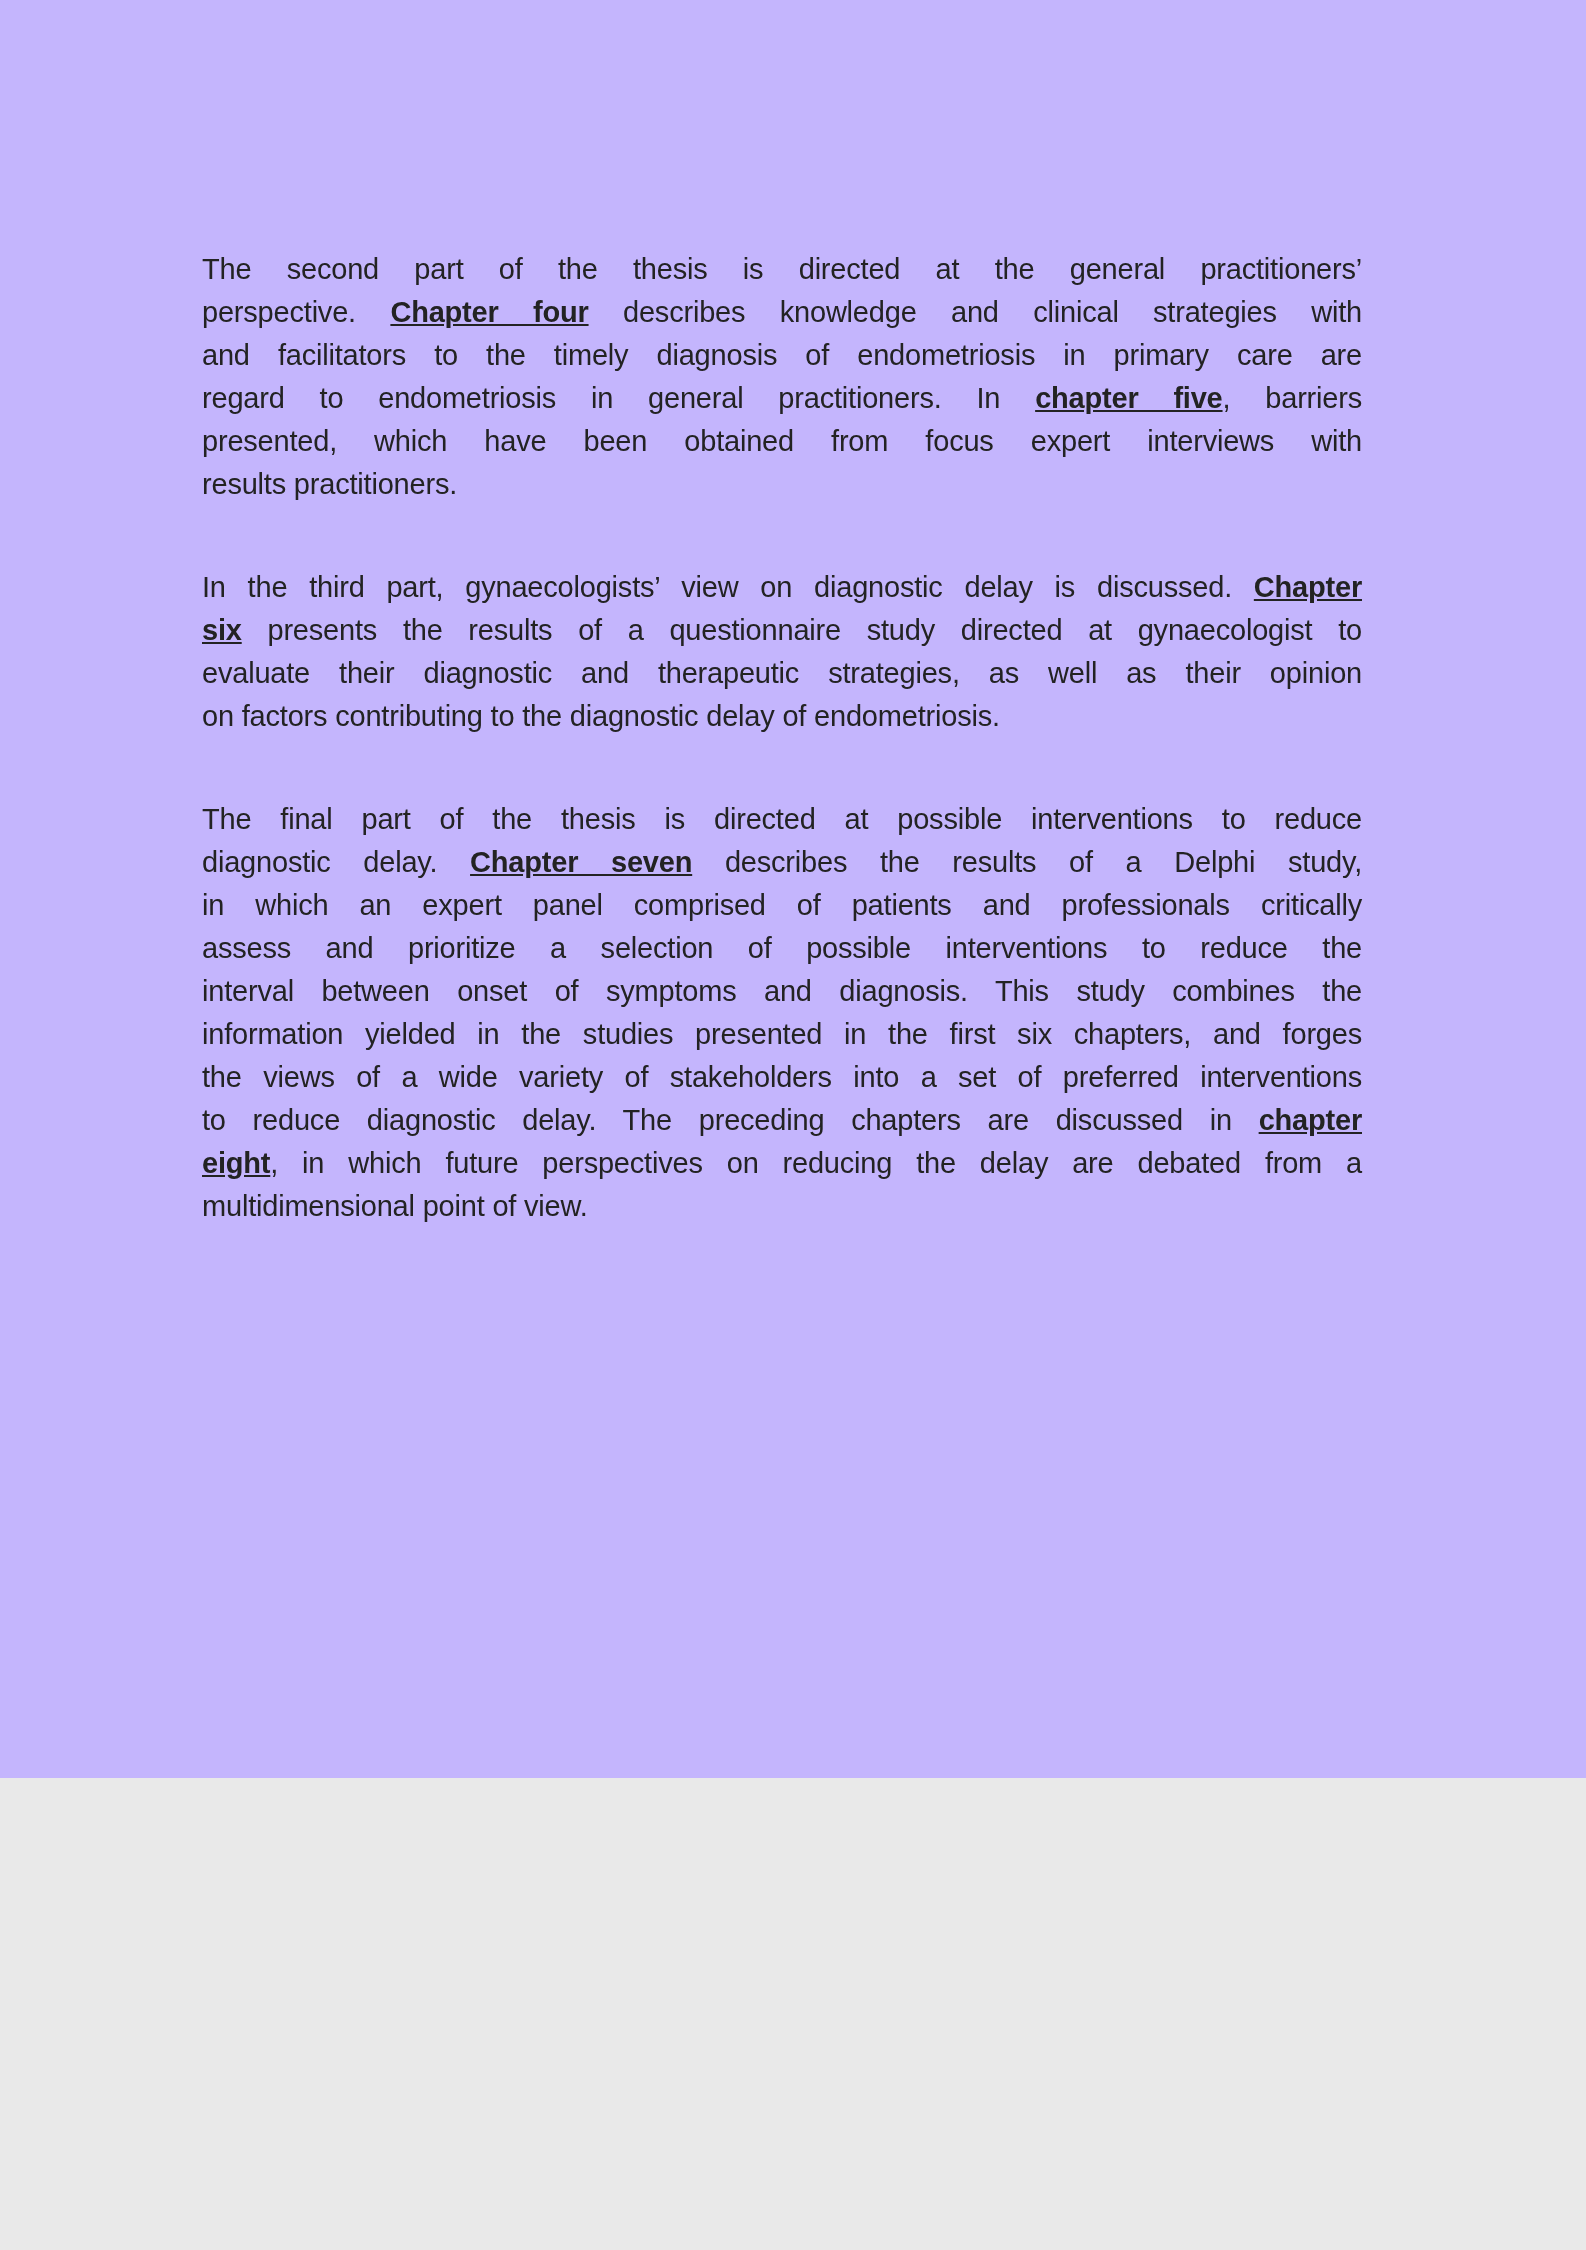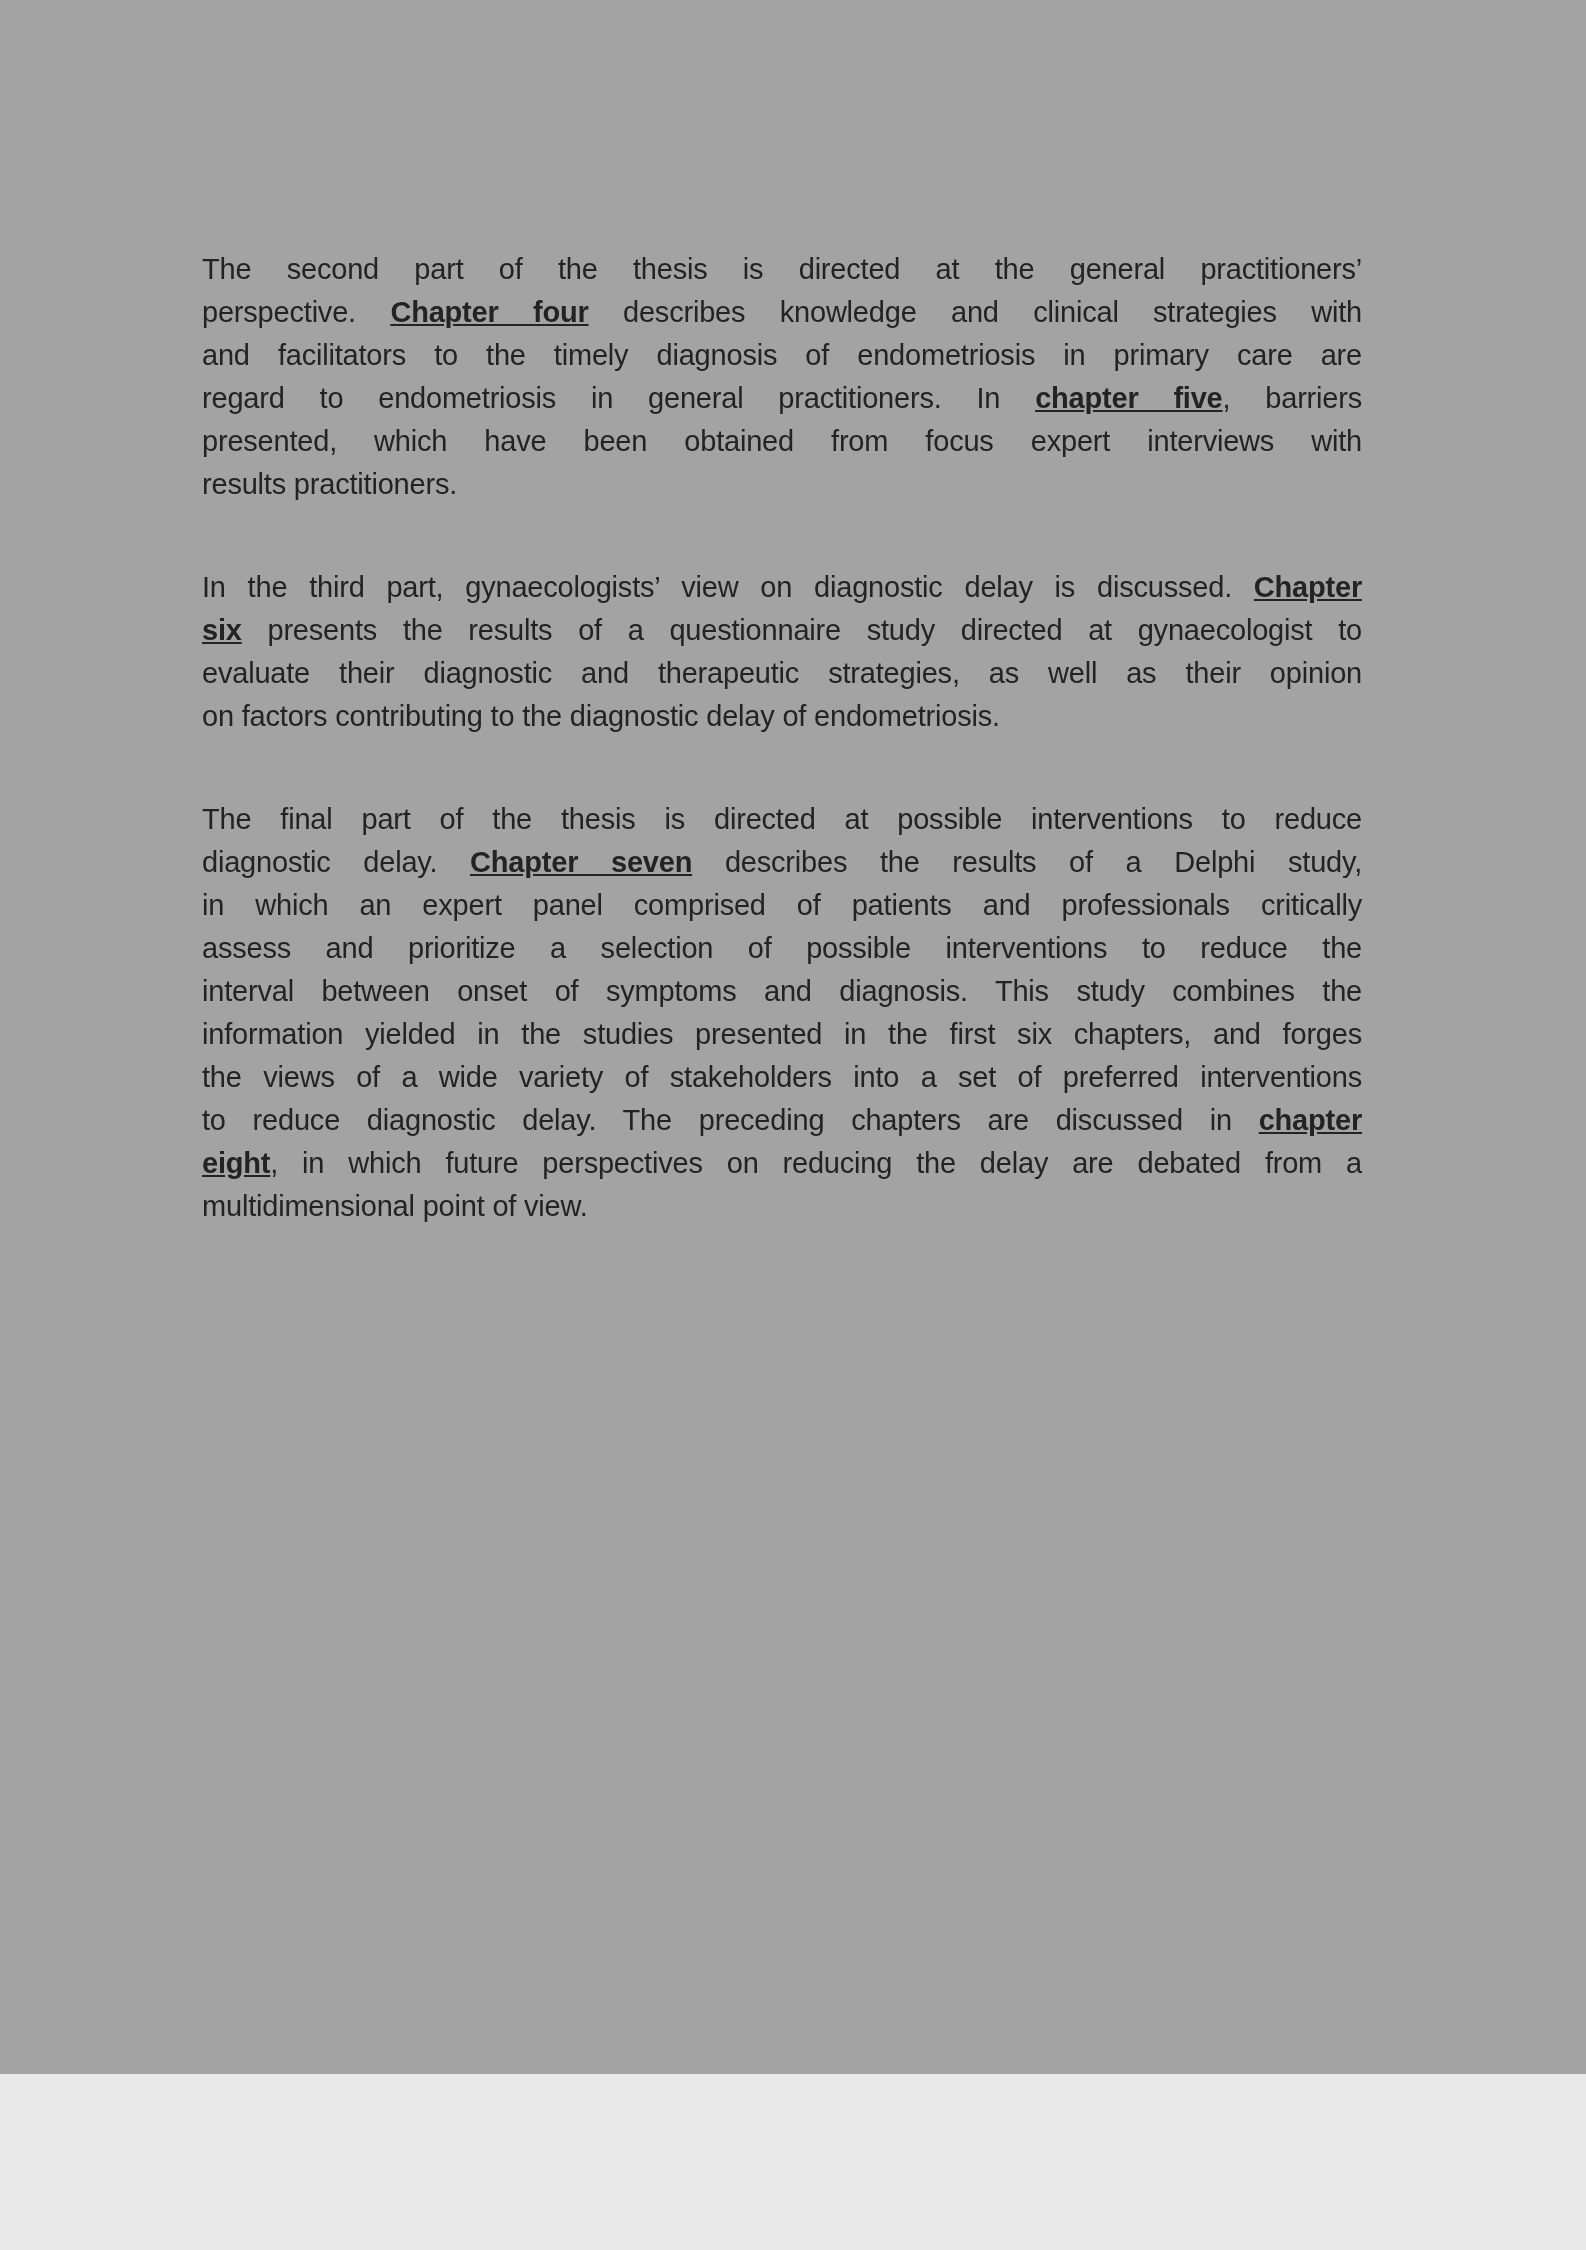--- a/index.html
+++ b/index.html
@@ -1,21 +1,21 @@
 <!DOCTYPE html>
 <html><head>
 <meta charset="utf-8">
 <style>
   html, body { margin: 0; padding: 0; background: #e9e9e9; }
   .page {
     position: relative;
     width: 1586px;
-    height: 2074px;
+    height: 1778px;
     margin: 0 auto;
-    background: #a3a3a3;
+    background: #c4b5fd;
     font-family: "Liberation Sans", "DejaVu Sans", sans-serif;
     color: #232323;
     overflow: hidden;
   }
   .content {
     position: absolute;
     left: 202px;
     top: 248px;
     width: 1160px;
     font-size: 29px;

